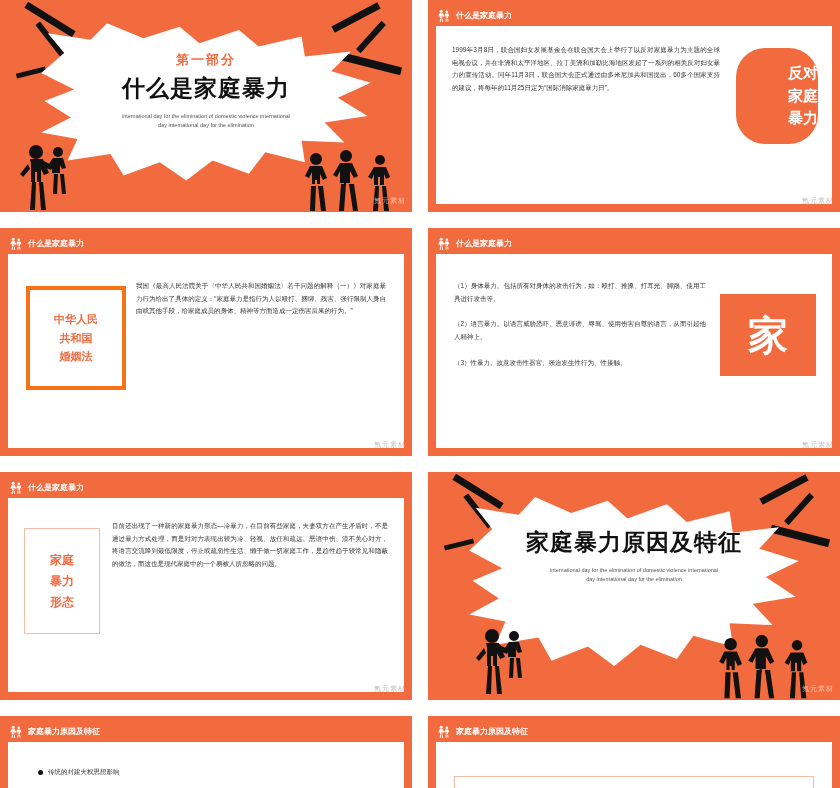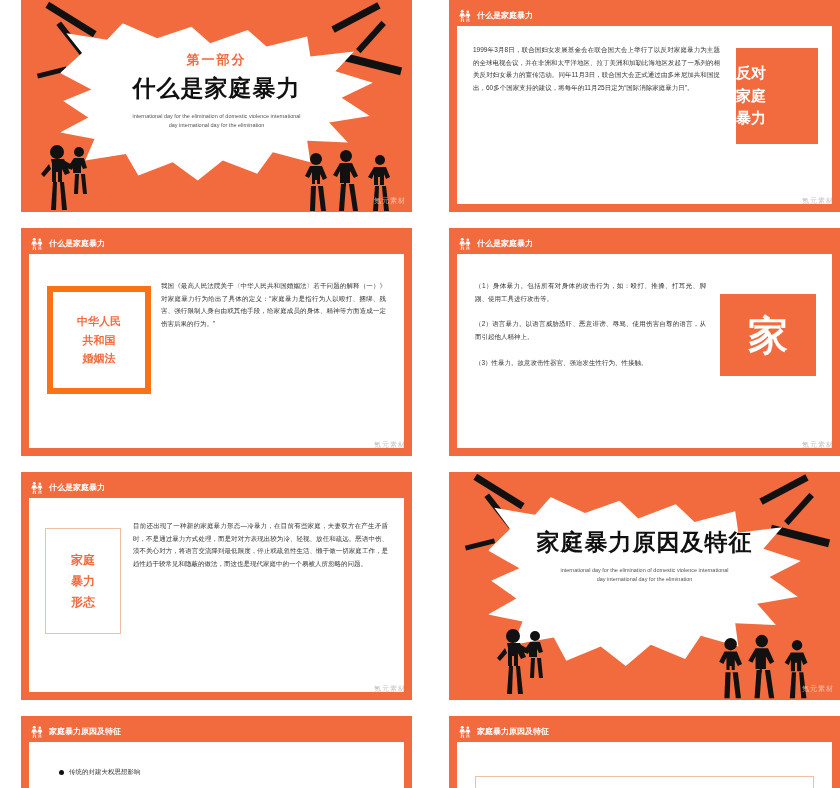--- a/index.html
+++ b/index.html
@@ -15,21 +15,20 @@
     grid-template-columns:412px 412px;
     grid-template-rows:212px 228px 228px 120px;
     gap:16px;
     padding:0 0 0 0;
     box-sizing:border-box;
   }
   .slide{
     position:relative;overflow:hidden;
     background:#f26b3e;
     box-sizing:border-box;
-    margin-left:21px;
   }
 
   
   .cover{background:#f26b3e;}
   .burst{
     position:absolute;left:50%;top:50%;
     transform:translate(-50%,-50%);
     width:80%;height:78%;
     background:#ffffff;
     clip-path:polygon(
@@ -85,29 +84,29 @@
   .para{
     font-size:6.5px;line-height:1.95;color:#333;text-align:justify;
   }
 
   
   .s2-wrap{display:flex;height:100%;box-sizing:border-box;}
   .s2-text{flex:1;padding:18px 12px 10px 16px;box-sizing:border-box;}
   .s2-badge{
     width:82px;margin:22px 14px 0 4px;
     background:#f26b3e;color:#fff;
-    display:flex;flex-direction:column;align-items:flex-start;justify-content:center;
-    font-size:15px;font-weight:bold;line-height:1.5;height:96px;flex:none;
+    display:flex;flex-direction:column;align-items:flex-end;justify-content:center;
+    font-size:15px;font-weight:bold;line-height:1.5;height:96px;flex:none;border-radius:29px;
   }
 
   
   .s3-wrap{display:flex;height:100%;box-sizing:border-box;align-items:flex-start;}
   .s3-box{
     width:92px;height:96px;margin:32px 10px 0 18px;flex:none;
-    border:6px solid #f97316;
+    border:4px solid #f97316;
     display:flex;flex-direction:column;align-items:center;justify-content:center;
     color:#f26b3e;font-size:11px;font-weight:bold;line-height:1.7;
   }
   .s3-text{flex:1;padding:26px 18px 10px 0;box-sizing:border-box;}
 
   
   .s4-wrap{display:flex;height:100%;box-sizing:border-box;}
   .s4-text{flex:1;padding:26px 10px 10px 18px;box-sizing:border-box;}
   .s4-text .para{margin-bottom:13px;}
   .s4-big{

